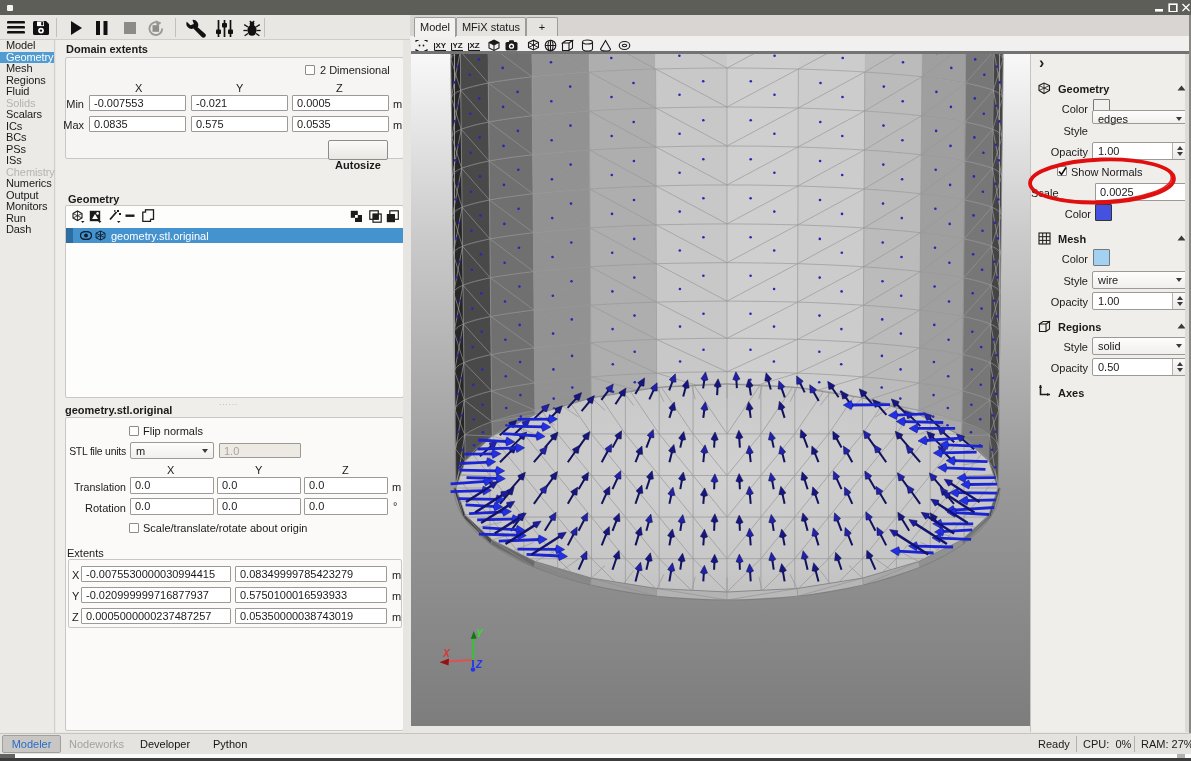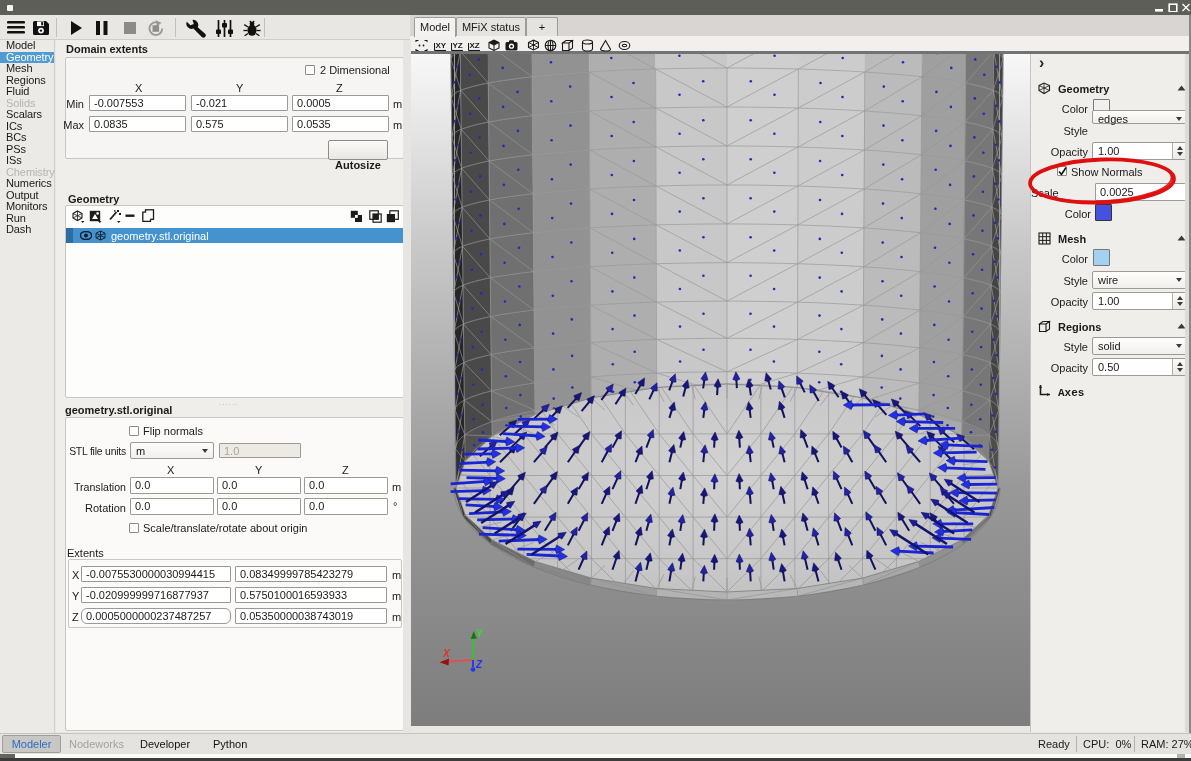--- a/index.html
+++ b/index.html
@@ -329,21 +329,21 @@
   <div class="gbox" style="left:12px;top:519px;width:334px;height:69px;background:#fbfaf8;"></div>
   <div class="lab" style="left:16px;top:529px;">X</div>
   <div class="fld" style="left:25px;top:526px;width:150px;height:16px;">-0.0075530000030994415</div>
   <div class="fld" style="left:179px;top:526px;width:152px;height:16px;">0.08349999785423279</div>
   <div class="lab" style="left:336px;top:529px;">m</div>
   <div class="lab" style="left:16px;top:550px;">Y</div>
   <div class="fld" style="left:25px;top:547px;width:150px;height:16px;">-0.020999999716877937</div>
   <div class="fld" style="left:179px;top:547px;width:152px;height:16px;">0.5750100016593933</div>
   <div class="lab" style="left:336px;top:550px;">m</div>
   <div class="lab" style="left:16px;top:571px;">Z</div>
-  <div class="fld" style="left:25px;top:568px;width:150px;height:16px;border-radius:6px;">0.0005000000237487257</div>
+  <div class="fld" style="left:25px;top:568px;width:150px;height:16px;">0.0005000000237487257</div>
   <div class="fld" style="left:179px;top:568px;width:152px;height:16px;">0.05350000038743019</div>
   <div class="lab" style="left:336px;top:571px;">m</div>
 </div>
 <div id="lsplit" class="abs"></div>
 
 <div id="viewport" class="abs"><svg xmlns="http://www.w3.org/2000/svg" width="619" height="672" viewBox="0 0 619 672">
       <defs>
         <linearGradient id="bgg" x1="0" y1="0" x2="0" y2="1">
           <stop offset="0" stop-color="#f8f8f8"></stop>
           <stop offset="0.28" stop-color="#c9c9c9"></stop>
@@ -1563,21 +1563,21 @@
   <div class="combo" style="left:61px;top:217px;width:96px;height:18px;">wire</div>
   <div class="lab" style="left:0;width:57px;top:242px;text-align:right;">Opacity</div>
   <div class="spin" style="left:61px;top:238px;width:96px;height:18px;">1.00<div class="ud"></div></div>
 
   <div class="lab hdr" style="left:27px;top:267px;">Regions</div>
   <div class="lab" style="left:0;width:57px;top:287px;text-align:right;">Style</div>
   <div class="combo" style="left:61px;top:283px;width:96px;height:18px;">solid</div>
   <div class="lab" style="left:0;width:57px;top:308px;text-align:right;">Opacity</div>
   <div class="spin" style="left:61px;top:304px;width:96px;height:18px;">0.50<div class="ud"></div></div>
 
-  <div class="lab hdr" style="left:27px;top:333px;font-family:Liberation Mono, monospace;">Axes</div>
+  <div class="lab hdr" style="left:27px;top:333px;">Axes</div>
 </div>
 <div id="rpscroll" class="abs"></div>
 <div id="rightedge" class="abs"></div>
 
 <svg class="abs" style="left:1018px;top:150px;z-index:9" width="170" height="62" viewBox="0 0 170 62">
   <ellipse cx="84" cy="31" rx="72" ry="21.5" fill="none" stroke="#e01010" stroke-width="3.8" transform="rotate(-2 84 31)"></ellipse>
   <ellipse cx="83" cy="30.5" rx="70.5" ry="20.6" fill="none" stroke="#e01010" stroke-width="1.8" transform="rotate(-2.6 84 31)" opacity="0.9"></ellipse>
 </svg>
 
 <div id="statusbar" class="abs">

